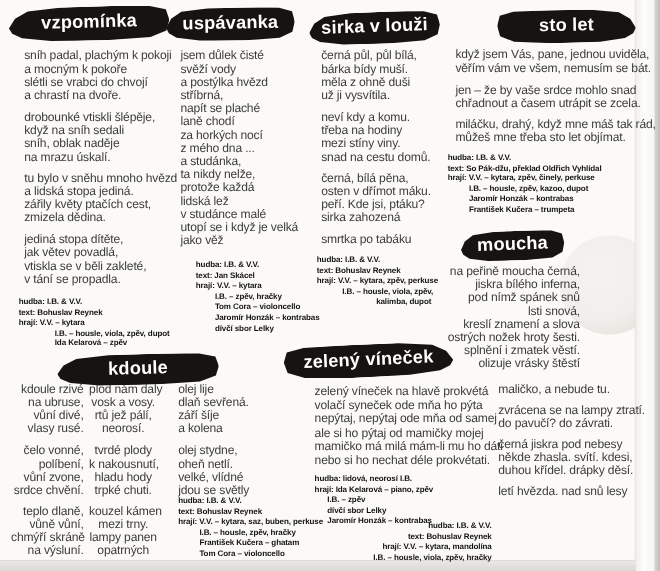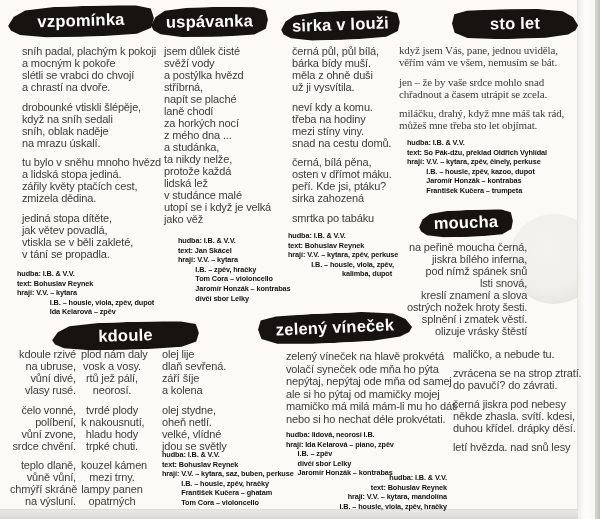--- a/index.html
+++ b/index.html
@@ -139,21 +139,21 @@
   </div>
   <div class="credits" style="left:288px;top:231px;">hudba: I.B. &amp; V.V.
 text: Bohuslav Reynek
 hrají: V.V. – kytara, zpěv, perkuse
             I.B. – housle, viola, zpěv,
                             kalimba, dupot</div>
 
   <div class="banner tail-r" style="left:452px;top:9px;width:126px;height:30px;transform:rotate(-1deg);">
     <span>sto let</span>
   </div>
-  <div class="lyrics" style="left:399px;top:44px;font-family:Liberation Serif, serif;">
+  <div class="lyrics" style="left:414px;top:44px;">
     <p>když jsem Vás, pane, jednou uviděla,
 věřím vám ve všem, nemusím se bát.</p>
     <p>jen – že by vaše srdce mohlo snad
 chřadnout a časem utrápit se zcela.</p>
     <p>miláčku, drahý, když mne máš tak rád,
 můžeš mne třeba sto let objímat.</p>
   </div>
   <div class="credits" style="left:407px;top:138px;">hudba: I.B. &amp; V.V.
 text: So Pák-džu, překlad Oldřich Vyhlídal
 hrají: V.V. – kytara, zpěv, činely, perkuse
@@ -169,21 +169,21 @@
 jiskra bílého inferna,
 pod nímž spánek snů
 lsti snová,
 kreslí znamení a slova
 ostrých nožek hroty šesti.
 splnění i zmatek věstí.
 olizuje vrásky štěstí</p>
   </div>
   <div class="lyrics" style="left:453px;top:348px;">
     <p style="margin-bottom:7px">maličko, a nebude tu.</p>
-    <p style="margin-bottom:7px">zvrácena se na strop ztratí.
+    <p style="margin-bottom:7px">zvrácena se na lampy ztratí.
 do pavučí? do závrati.</p>
     <p style="margin-bottom:7px">černá jiskra pod nebesy
 někde zhasla. svítí. kdesi,
 duhou křídel. drápky děsí.</p>
     <p>letí hvězda. nad snů lesy</p>
   </div>
   <div class="credits align-r" style="left:297px;top:473px;width:150px;">hudba: I.B. &amp; V.V.
 text: Bohuslav Reynek
 hrají: V.V. – kytara, mandolína
 I.B. – housle, viola, zpěv, hračky</div>

